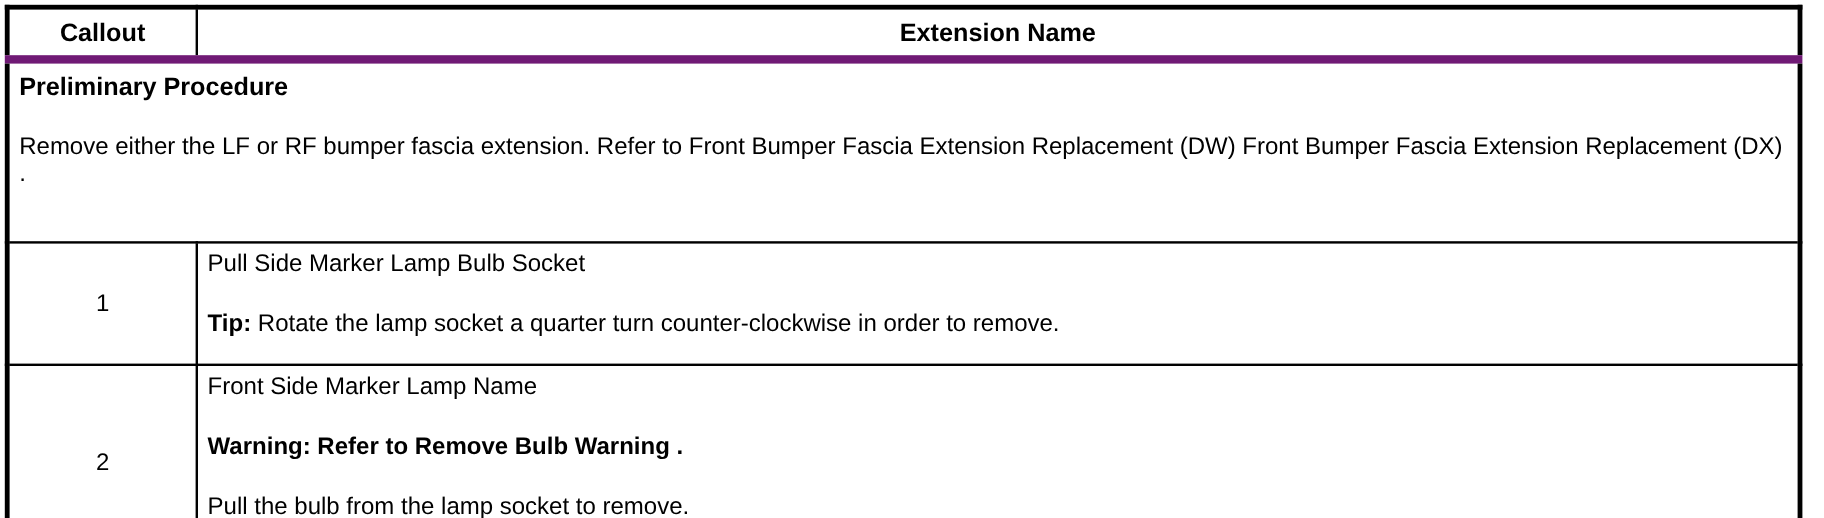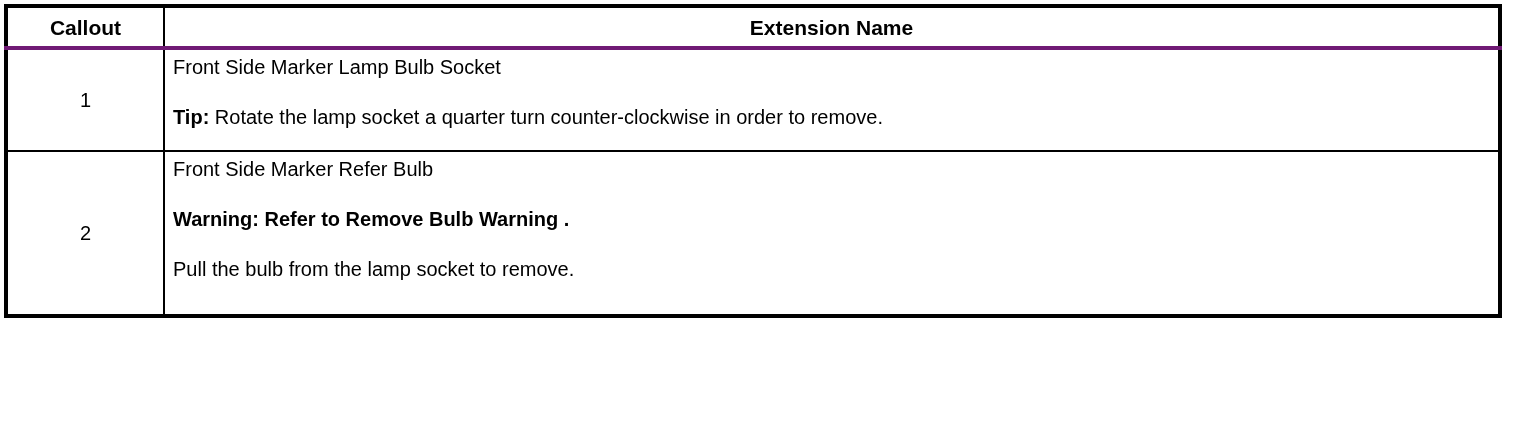--- a/index.html
+++ b/index.html
@@ -26,21 +26,21 @@
   .callout-table th,
   .callout-table td {
     border: 2px solid #000000;
     font-size: 20px;
     line-height: 23px;
   }
   col.col-callout { width: 158px; }
   
   tr.header-row th {
     height: 38px;
-    border-bottom: 4px solid #701a75;
+    border-bottom: 7px solid #701a75;
     font-size: 21px;
     font-weight: bold;
     text-align: center;
     vertical-align: middle;
     padding: 0;
   }
   
   td.prelim-cell {
     height: 132px;
     vertical-align: top;
@@ -80,30 +80,36 @@
       <col class="col-callout">
       <col class="col-component">
     </colgroup>
     <thead>
       <tr class="header-row">
         <th>Callout</th>
         <th>Extension Name</th>
       </tr>
     </thead>
     <tbody>
+      <tr>
+        <td colspan="2" class="prelim-cell">
+          <p class="bold prelim-title">Preliminary Procedure</p>
+          <p>Remove either the LF or RF bumper fascia extension. Refer to Front Bumper Fascia Extension Replacement (DW) Front Bumper Fascia Extension Replacement (DX) .</p>
+        </td>
+      </tr>
       <tr class="row-1">
         <td class="callout-cell">1</td>
         <td class="component-cell">
-          <p>Front Side Marker Lamp Bulb Socket</p>
+          <p>Pull Side Marker Lamp Bulb Socket</p>
           <p><span class="bold">Tip:</span><span> Rotate the lamp socket a quarter turn counter-clockwise in order to remove.</span></p>
         </td>
       </tr>
       <tr class="row-2">
         <td class="callout-cell">2</td>
         <td class="component-cell">
-          <p>Front Side Marker Refer Bulb</p>
+          <p>Front Side Marker Lamp Name</p>
           <p class="bold">Warning: Refer to Remove Bulb Warning .</p>
           <p>Pull the bulb from the lamp socket to remove.</p>
         </td>
       </tr>
     </tbody>
   </table>
 </div>
 
 </body></html>

